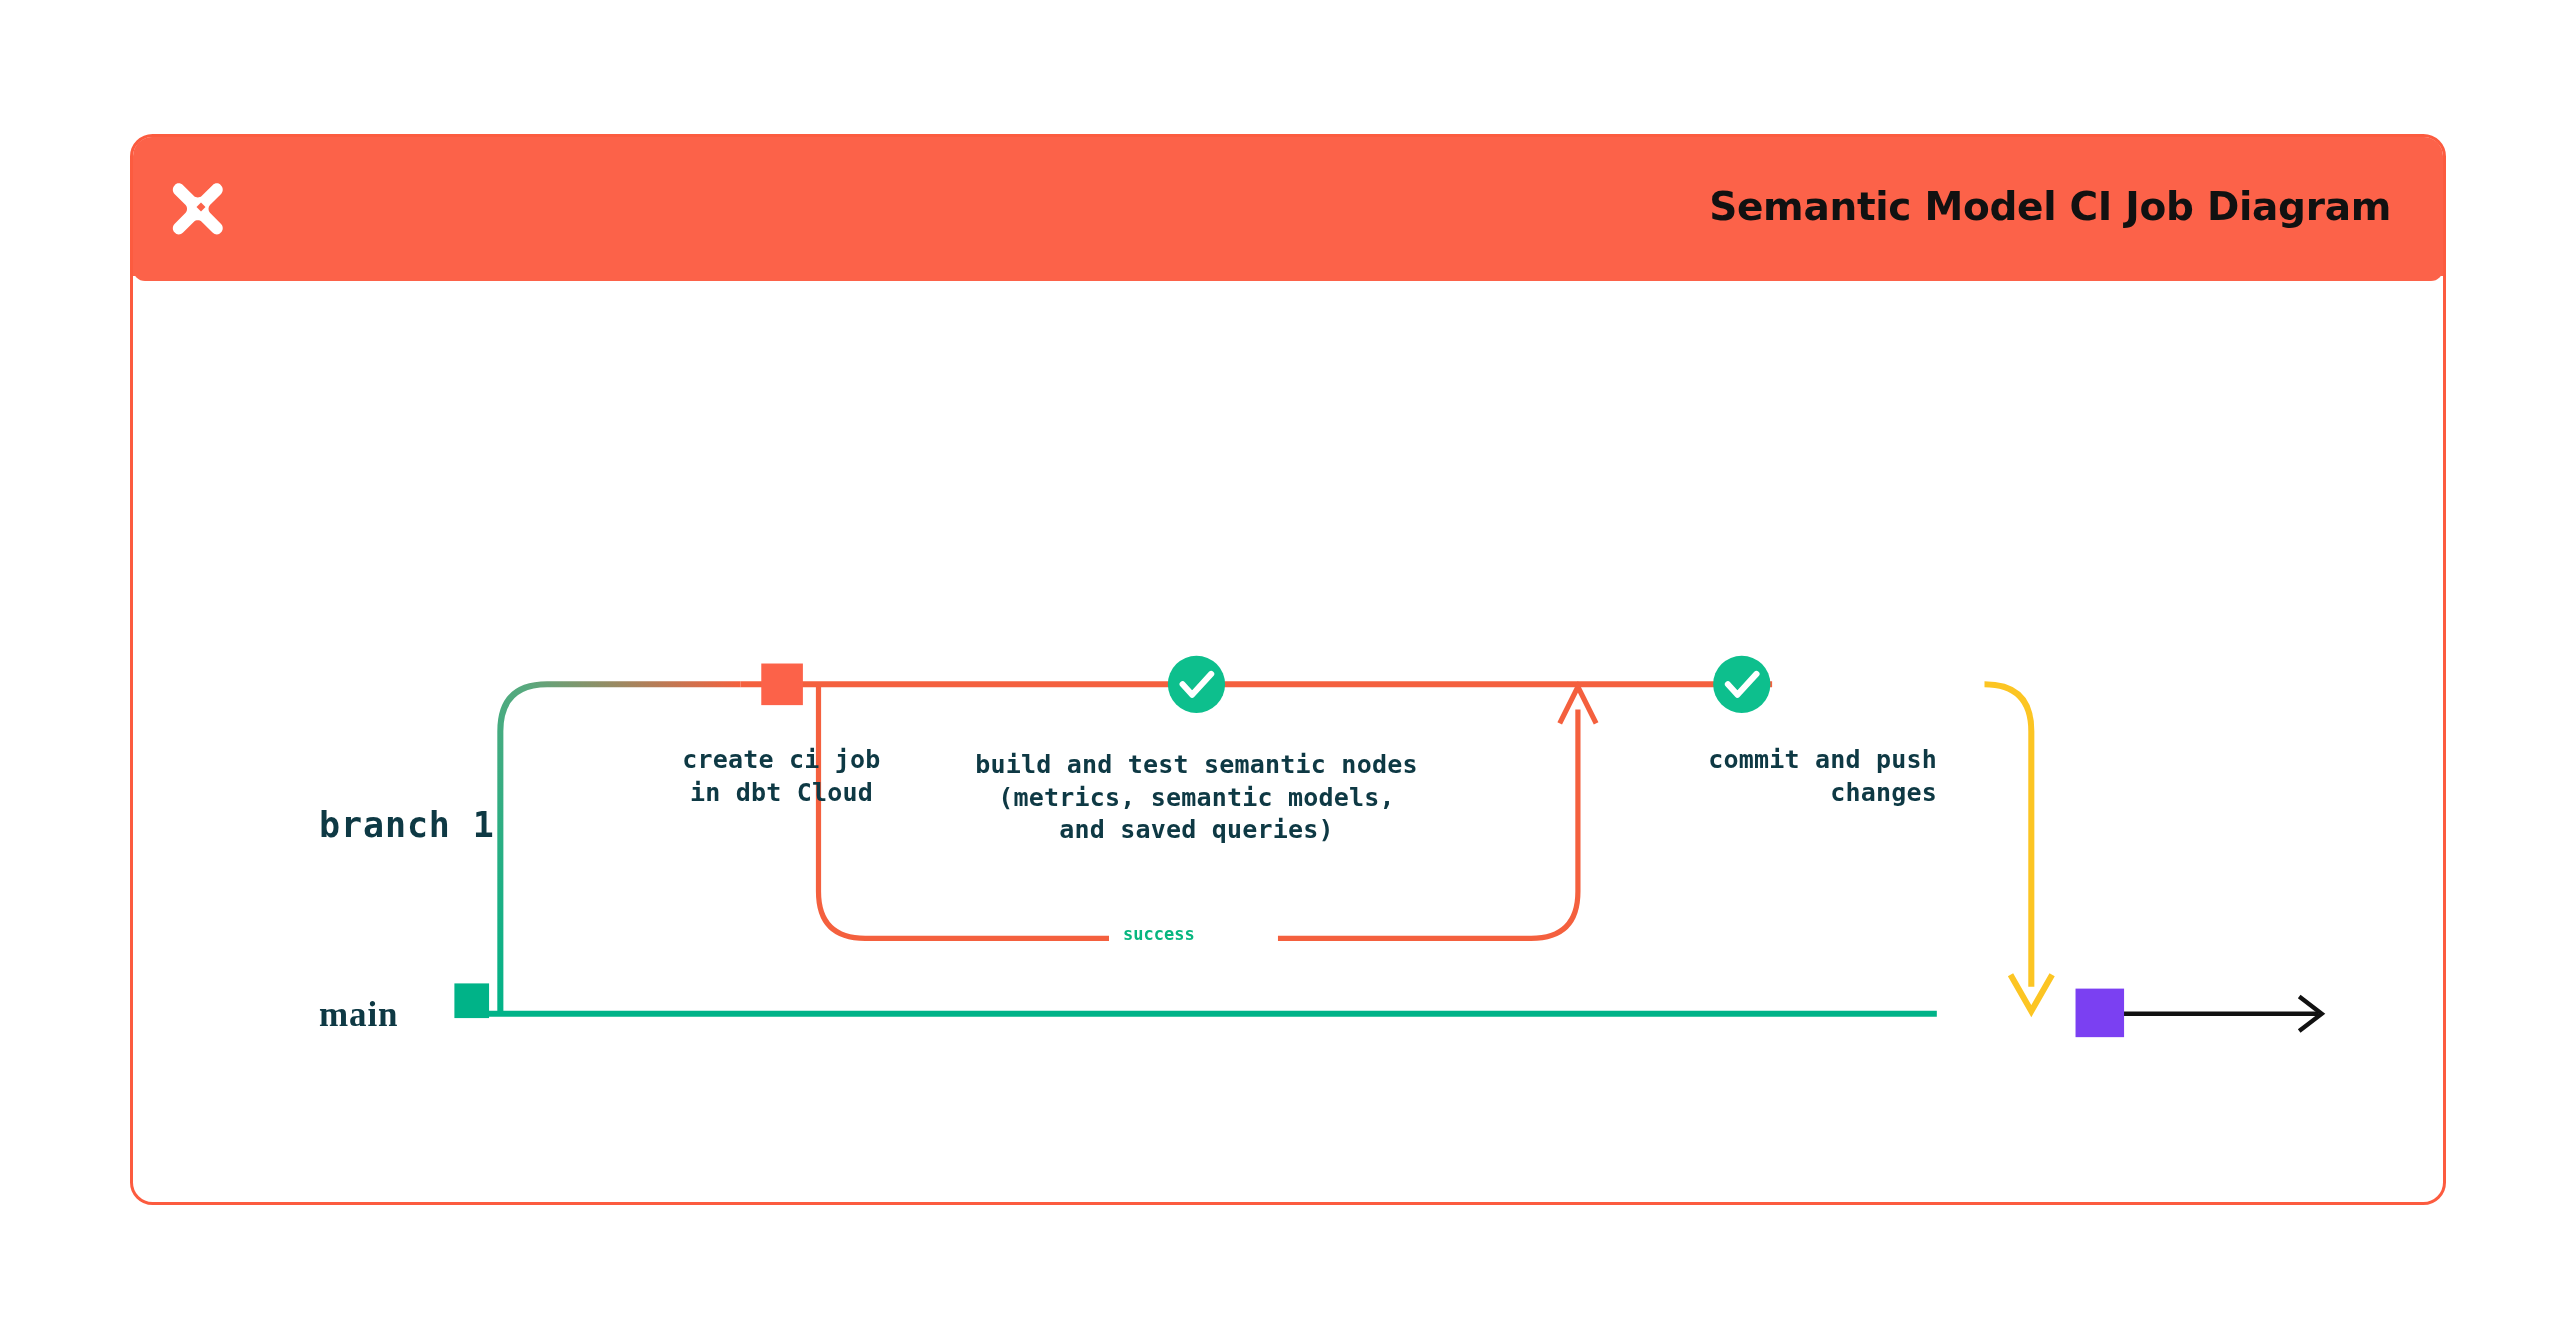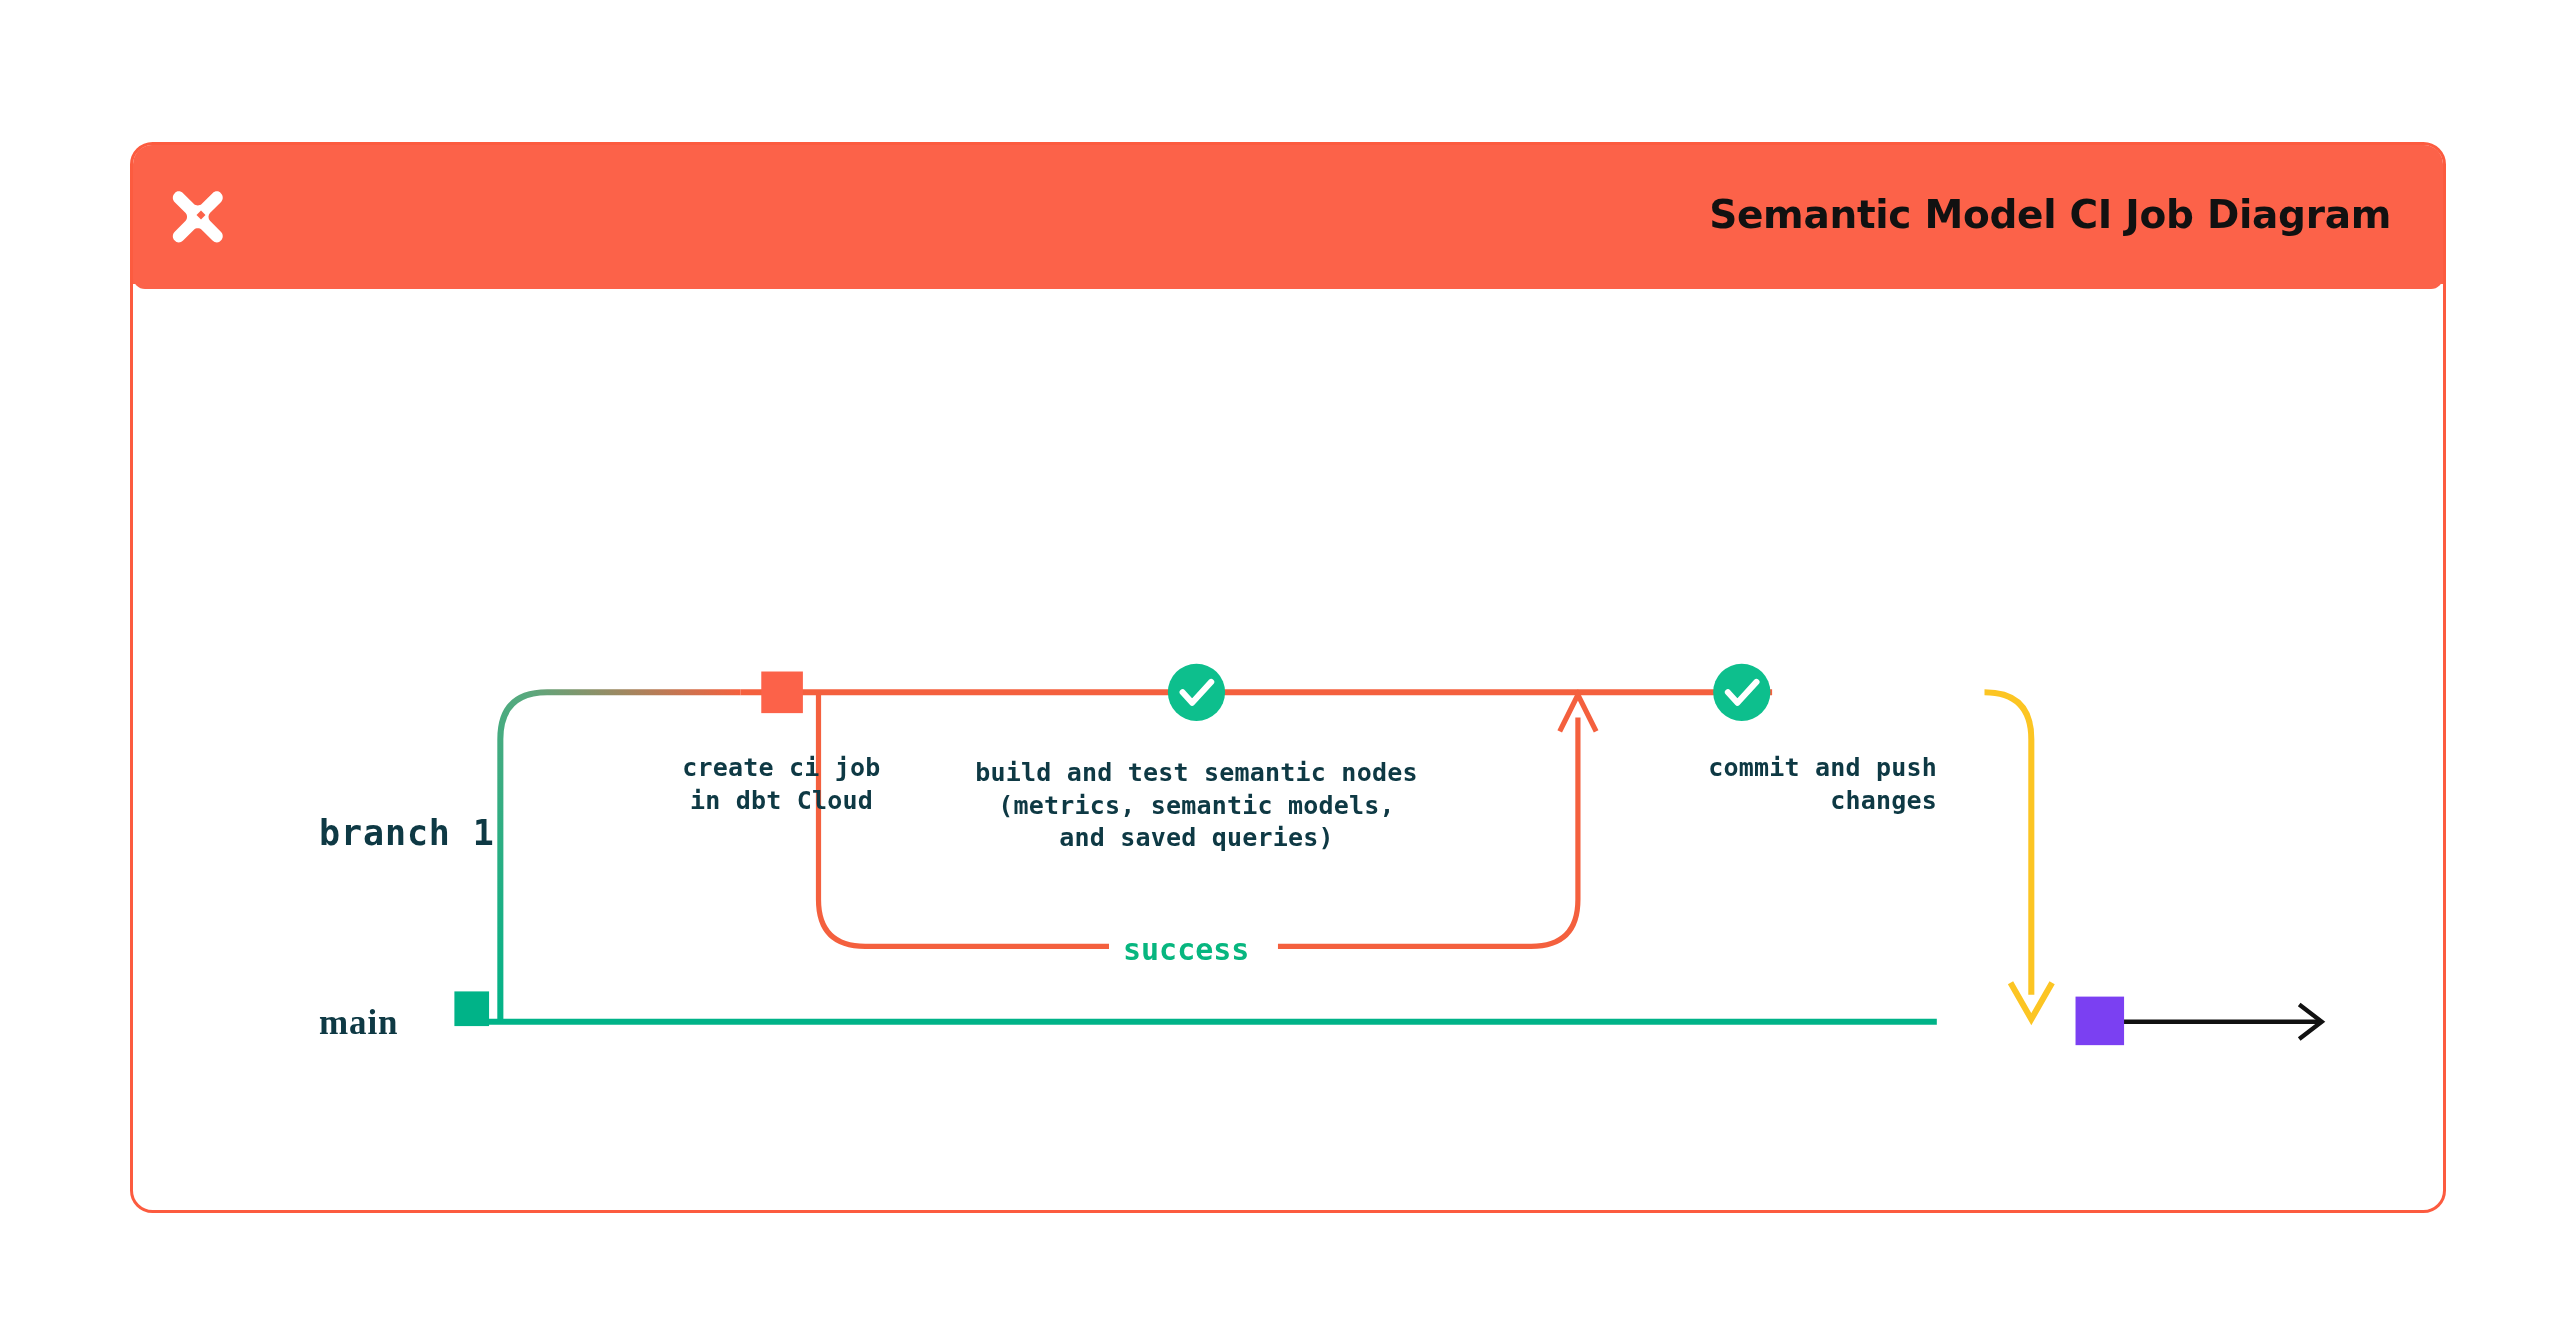--- a/index.html
+++ b/index.html
@@ -22,21 +22,20 @@
   .card {
     position: absolute;
     left: 130px;
     top: 134px;
     width: 2316px;
     height: 1071px;
     border: 3.5px solid #FC5B3F;
     border-radius: 22.6px;
     box-sizing: border-box;
     background: #ffffff;
-    margin-top: 8px;
   }
   .card-header {
     position: absolute;
     left: 0;
     top: 0;
     right: 0;
     height: 139px;
     background: #FC6249;
     border-radius: 19px 19px 0 0;
     display: flex;
@@ -95,21 +94,21 @@
     letter-spacing: 0.9px;
   }
   .node-cap {
     font-size: 25px;
     text-align: center;
     letter-spacing: 0.2px;
   }
   .edge-lbl {
     position: absolute;
     font-family: "DejaVu Sans Mono", monospace;
-    font-size: 30px;
+    font-size: 17px;
     font-weight: 700;
     color: #07B67F;
     background: #ffffff;
     padding: 0 14px;
     white-space: pre;
   }
 </style>
 </head>
 <body>
 

